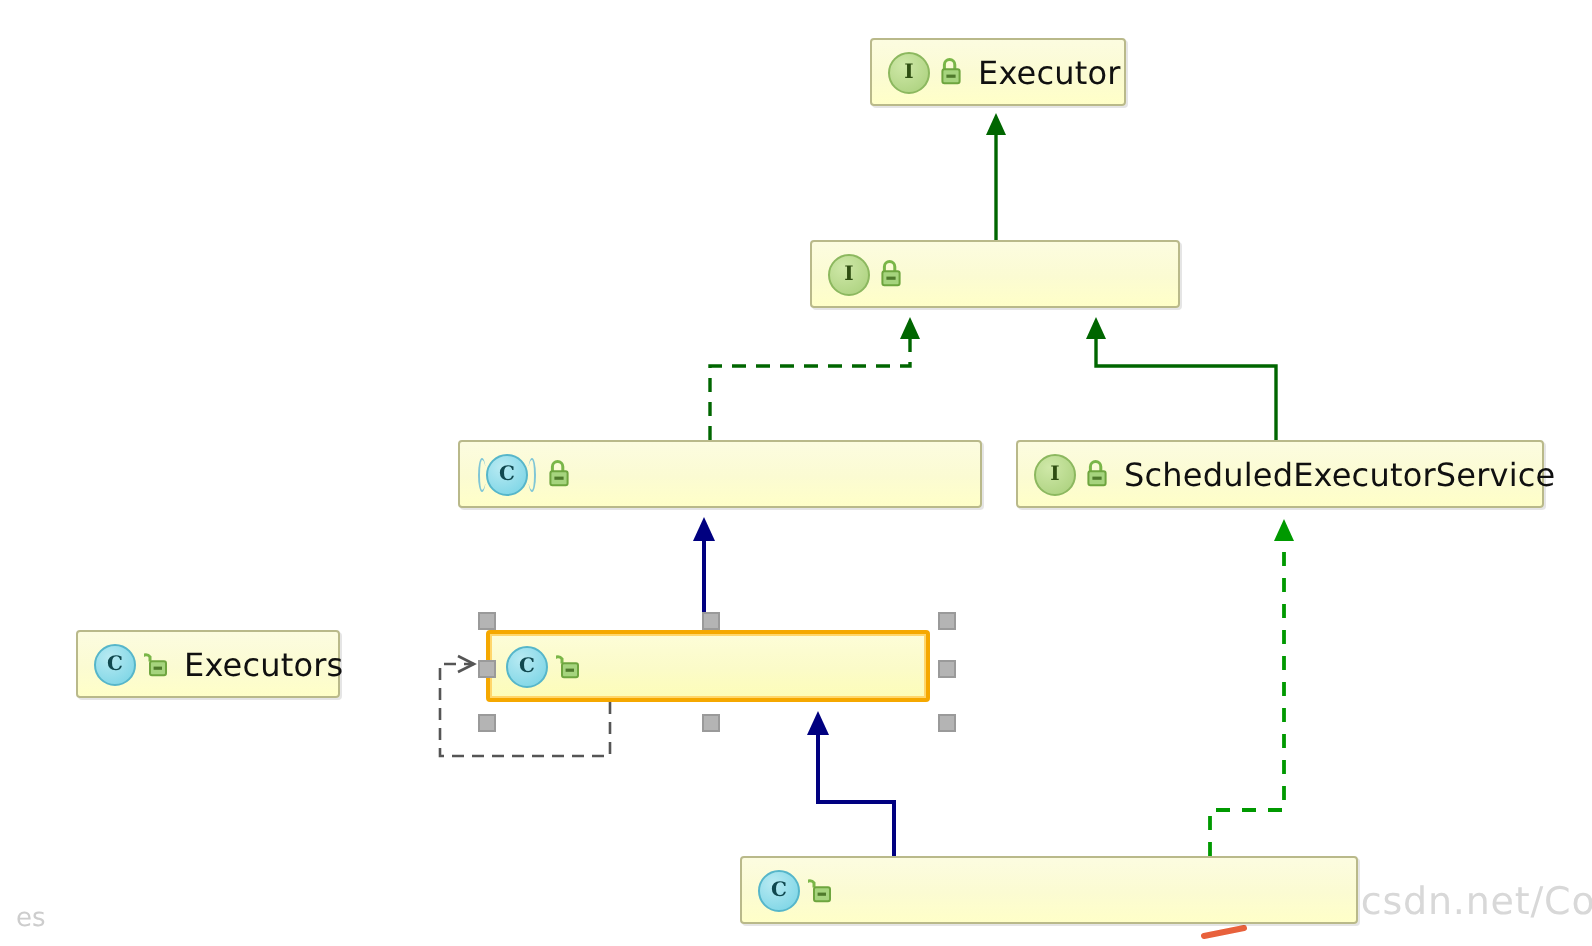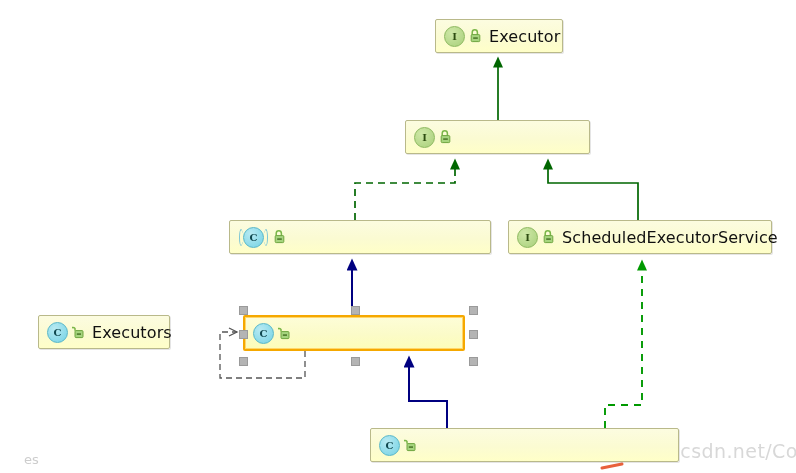--- a/index.html
+++ b/index.html
@@ -254,15 +254,15 @@
   <div class="handle" style="left:351px; top:306px;"></div>
   <div class="handle" style="left:469px; top:306px;"></div>
   <div class="handle" style="left:239px; top:330px;"></div>
   <div class="handle" style="left:469px; top:330px;"></div>
   <div class="handle" style="left:239px; top:357px;"></div>
   <div class="handle" style="left:351px; top:357px;"></div>
   <div class="handle" style="left:469px; top:357px;"></div>
 
   <div class="watermark" style="left:560px; top:440px;">https://blog.csdn.net/Code_artist_</div>
 
-  <div class="corner-text" style="left:24px; top:452px;">es</div>
+  <div class="corner-text" style="left:8px; top:452px;">es</div>
 
 </div>
 
 </body></html>

